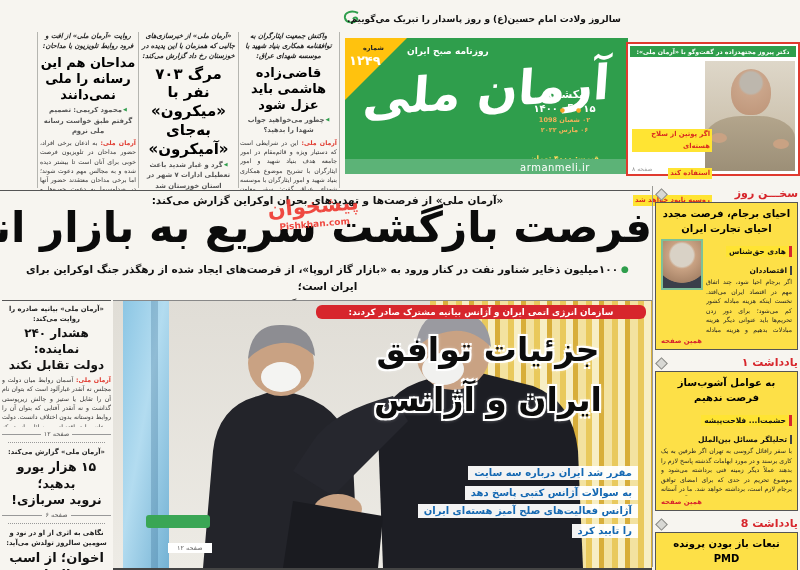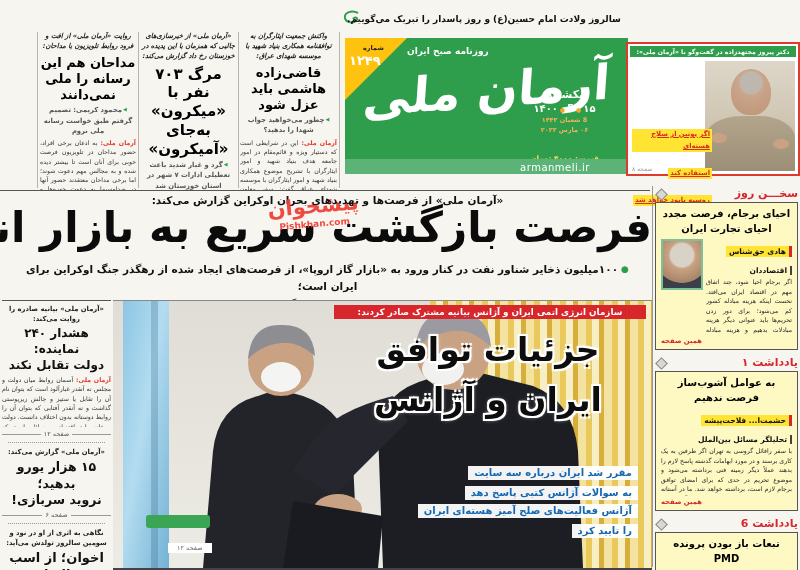--- a/index.html
+++ b/index.html
@@ -40,21 +40,21 @@
   .iv-head-shape{position:absolute;right:24px;top:8px;width:40px;height:46px;border-radius:50% 50% 45% 45%;
             background:radial-gradient(circle at 50% 30%,#bdb7ad 0 28%,#caa58a 34%,#bd9478 100%);}
   .iv-jacket{position:absolute;right:0;bottom:0;width:100%;height:55px;
             background:linear-gradient(180deg,#b3a58c,#9c8f77);border-radius:40% 40% 0 0;}
   .iv-hand{position:absolute;width:16px;height:10px;border-radius:50%;background:#c9a283;}
   .iv-headline{position:absolute;left:4px;top:19px;width:74px;text-align:right;line-height:1.55;}
   .iv-headline b{display:inline-block;background:#ffe433;color:#111;font-size:12.5px;
                  font-weight:900;padding:0 3px;margin:1px 0;}
   .iv-sub{position:absolute;left:4px;top:84px;width:80px;text-align:right;line-height:1.7;}
   .iv-sub b{display:inline-block;background:#ffe433;color:#d92b1f;font-size:6.8px;
-            font-weight:900;padding:0 2px;margin:1px 0;text-decoration:underline;}
+            font-weight:900;padding:0 2px;margin:1px 0;}
   .iv-page{position:absolute;left:4px;bottom:2px;font-size:6px;color:#999;}
 
   
   .tcol{position:absolute;top:32px;height:158px;overflow:hidden;}
   .tcolA{left:240px;width:97px;} .tcolB{left:141px;width:95px;} .tcolC{left:40px;width:96px;}
   .t-kicker{font-size:6.8px;font-weight:bold;text-align:center;line-height:1.45;color:#222;font-style:italic;}
   .t-head{font-size:13px;line-height:1.25;font-weight:900;text-align:center;color:#000;margin:3px 0 2px;}
   .t-sub{font-size:6.8px;font-weight:bold;color:#555;text-align:center;line-height:1.5;margin:2px 0;}
   .ptr{color:#2f9e4c;font-size:5px;vertical-align:1px;padding-left:1px;}
   .t-body{font-size:6.2px;line-height:1.5;text-align:justify;color:#333;margin-top:2px;}
@@ -80,21 +80,21 @@
   
   .photo{left:113px;top:300px;width:539px;height:267px;overflow:hidden;
          background:linear-gradient(180deg,#e0ddd6,#edebe5);border-top:1px solid #888;
          border-bottom:2px solid #444;}
   .flag{position:absolute;left:10px;top:0;width:46px;height:100%;
         background:linear-gradient(100deg,#8cc6e4 0%,#b3dcf0 45%,#74b2d4 100%);}
   .flag-fold{position:absolute;left:28px;top:0;width:7px;height:100%;background:rgba(40,90,130,.25);}
   .curtain{position:absolute;left:317px;top:0;width:222px;height:100%;
         background:repeating-linear-gradient(90deg,#e9c95c 0 6px,#f7eec4 6px 13px,#d8ae3a 13px 18px,#f3e2a0 18px 26px);}
   .ph-kicker{position:absolute;right:6px;top:4px;width:312px;background:#d7262c;color:#fff;
-             font-size:8.8px;font-weight:bold;text-align:center;padding:2px 0;z-index:3;}
+             font-size:8.8px;font-weight:bold;text-align:center;padding:2px 9px;z-index:3;border-radius:6px;}
   .ph-headline{position:absolute;right:14px;top:24px;width:300px;text-align:center;z-index:3;
                font-size:33px;line-height:1.5;font-weight:900;color:#0d0d0d;
                text-shadow:-2px -2px 0 #fff,2px -2px 0 #fff,-2px 2px 0 #fff,2px 2px 0 #fff,0 0 5px #fff;}
   .ph-deck{position:absolute;right:14px;width:310px;text-align:right;z-index:3;line-height:1.2;}
   .ph-deck b{display:inline-block;background:rgba(255,255,255,.95);color:#1468b2;
              font-size:10px;font-weight:900;padding:1px 6px;margin:1px 0;}
   .ph-d1{top:160px;} .ph-d2{top:198px;}
   .ph-badge{position:absolute;left:33px;top:214px;width:64px;height:13px;background:#3aa655;
             border-radius:3px;z-index:3;}
   .ph-page{position:absolute;left:55px;bottom:15px;background:#fff;color:#666;font-size:6.5px;
@@ -106,21 +106,21 @@
   .r-head{font-size:12px;line-height:1.3;font-weight:900;text-align:center;margin:2px 0;}
   .r-body{font-size:6.2px;line-height:1.5;text-align:justify;color:#333;max-height:52px;overflow:hidden;}
   .r-div{border-top:1px dotted #999;margin:4px 6px;}
 
   
   .sidebar{left:655px;top:186px;width:143px;}
   .sb-block{position:relative;margin-bottom:5px;}
   .sb-header{text-align:right;color:#d7262c;font-size:11px;font-weight:900;padding:1px 0 2px;}
   .diamond{position:absolute;left:2px;top:4px;width:7px;height:7px;background:#d8d8d4;
            border:1px solid #8a8a86;transform:rotate(45deg);}
-  .sb-box{border:1px solid #555;background:#fef9c3;padding:4px 5px;}
+  .sb-box{border:1px solid #555;background:#fde047;padding:4px 5px;}
   .sb-head{font-size:10px;line-height:1.45;font-weight:900;text-align:center;color:#000;margin-bottom:3px;}
   .sb-photo{float:left;width:38px;height:47px;margin:0 3px 2px 0;border:2px solid #7ec098;
             background:radial-gradient(circle at 50% 30%,#d9d2c6 0 30%,#c9a283 36%,#a88468 72%,#3a3f4a 74%);}
   .sb-author{display:inline-block;background:#ffe433;color:#111;font-size:7.5px;font-weight:900;
              padding:1px 3px;border-right:3px solid #d7262c;}
   .sb-role{font-size:7.5px;font-weight:bold;color:#111;margin:2px 0;border-right:2px solid #444;
            padding-right:3px;display:inline-block;}
   .sb-body{font-size:6.2px;line-height:1.55;text-align:justify;color:#222;overflow:hidden;}
   .b1 .sb-body{max-height:58px;} .b2 .sb-body{max-height:50px;}
   .sb-tag{color:#d7262c;font-size:6.8px;font-weight:bold;text-align:left;margin-top:2px;}
@@ -140,21 +140,21 @@
     <div class="issue-tri"></div>
     <div class="issue-label">شماره</div>
     <div class="issue-num">۱۲۴۹</div>
     <div class="tagline">روزنامه صبح ایران</div>
     <div class="mast-logo">آرمان ملی</div>
     <div class="dateblock">
       <div class="weekday">یکشنبه</div>
       <div class="date-main">
         <span>۱۵</span><span class="date-dot">●</span><span>5</span><span class="date-dot">●</span><span>۱۴۰۰</span>
       </div>
-      <div class="alt-date">8 شعبان ۱۴۴۳</div>
+      <div class="alt-date">۰۲ شعبان 1098</div>
       <div class="alt-date">۰۶ مارس ۲۰۲۲</div>
       <div class="price">قیمت: ۴۰۰۰ تومان</div>
     </div>
     <div class="site-strip">
       <div class="site">armanmeli.ir</div>
     </div>
   </div>
 
   <div class="abs interview">
     <div class="iv-kicker">دکتر پیروز مجتهدزاده در گفت‌وگو با «آرمان ملی»:</div>
@@ -304,21 +304,21 @@
       <div class="sb-box">
         <div class="sb-head">به عوامل آشوب‌ساز فرصت ندهیم</div>
         <span class="sb-author">حشمت‌ا... فلاحت‌پیشه</span><br>
         <span class="sb-role">تحلیلگر مسائل بین‌الملل</span>
         <div class="sb-body">با سفر رافائل گروسی به تهران اگر طرفین به یک کاری برسند و در مورد ابهامات گذشته پاسخ لازم را بدهند عملاً دیگر زمینه فنی برداشته می‌شود و موضوع تحریم در حدی که برای امضای توافق برجام لازم است، برداشته خواهد شد. ما در آستانه توافق هستیم و فقط باید امیدوار بود در آستانه این توافق عوامل...</div>
         <div class="sb-tag">همین صفحه</div>
       </div>
     </div>
 
     <div class="sb-block b3">
-      <div class="sb-header">یادداشت 6</div>
+      <div class="sb-header">یادداشت 8</div>
       <div class="diamond"></div>
       <div class="sb-box">
         <div class="sb-head">تبعات باز بودن پرونده PMD</div>
         <br>
         
         
         
       </div>
     </div>
 

